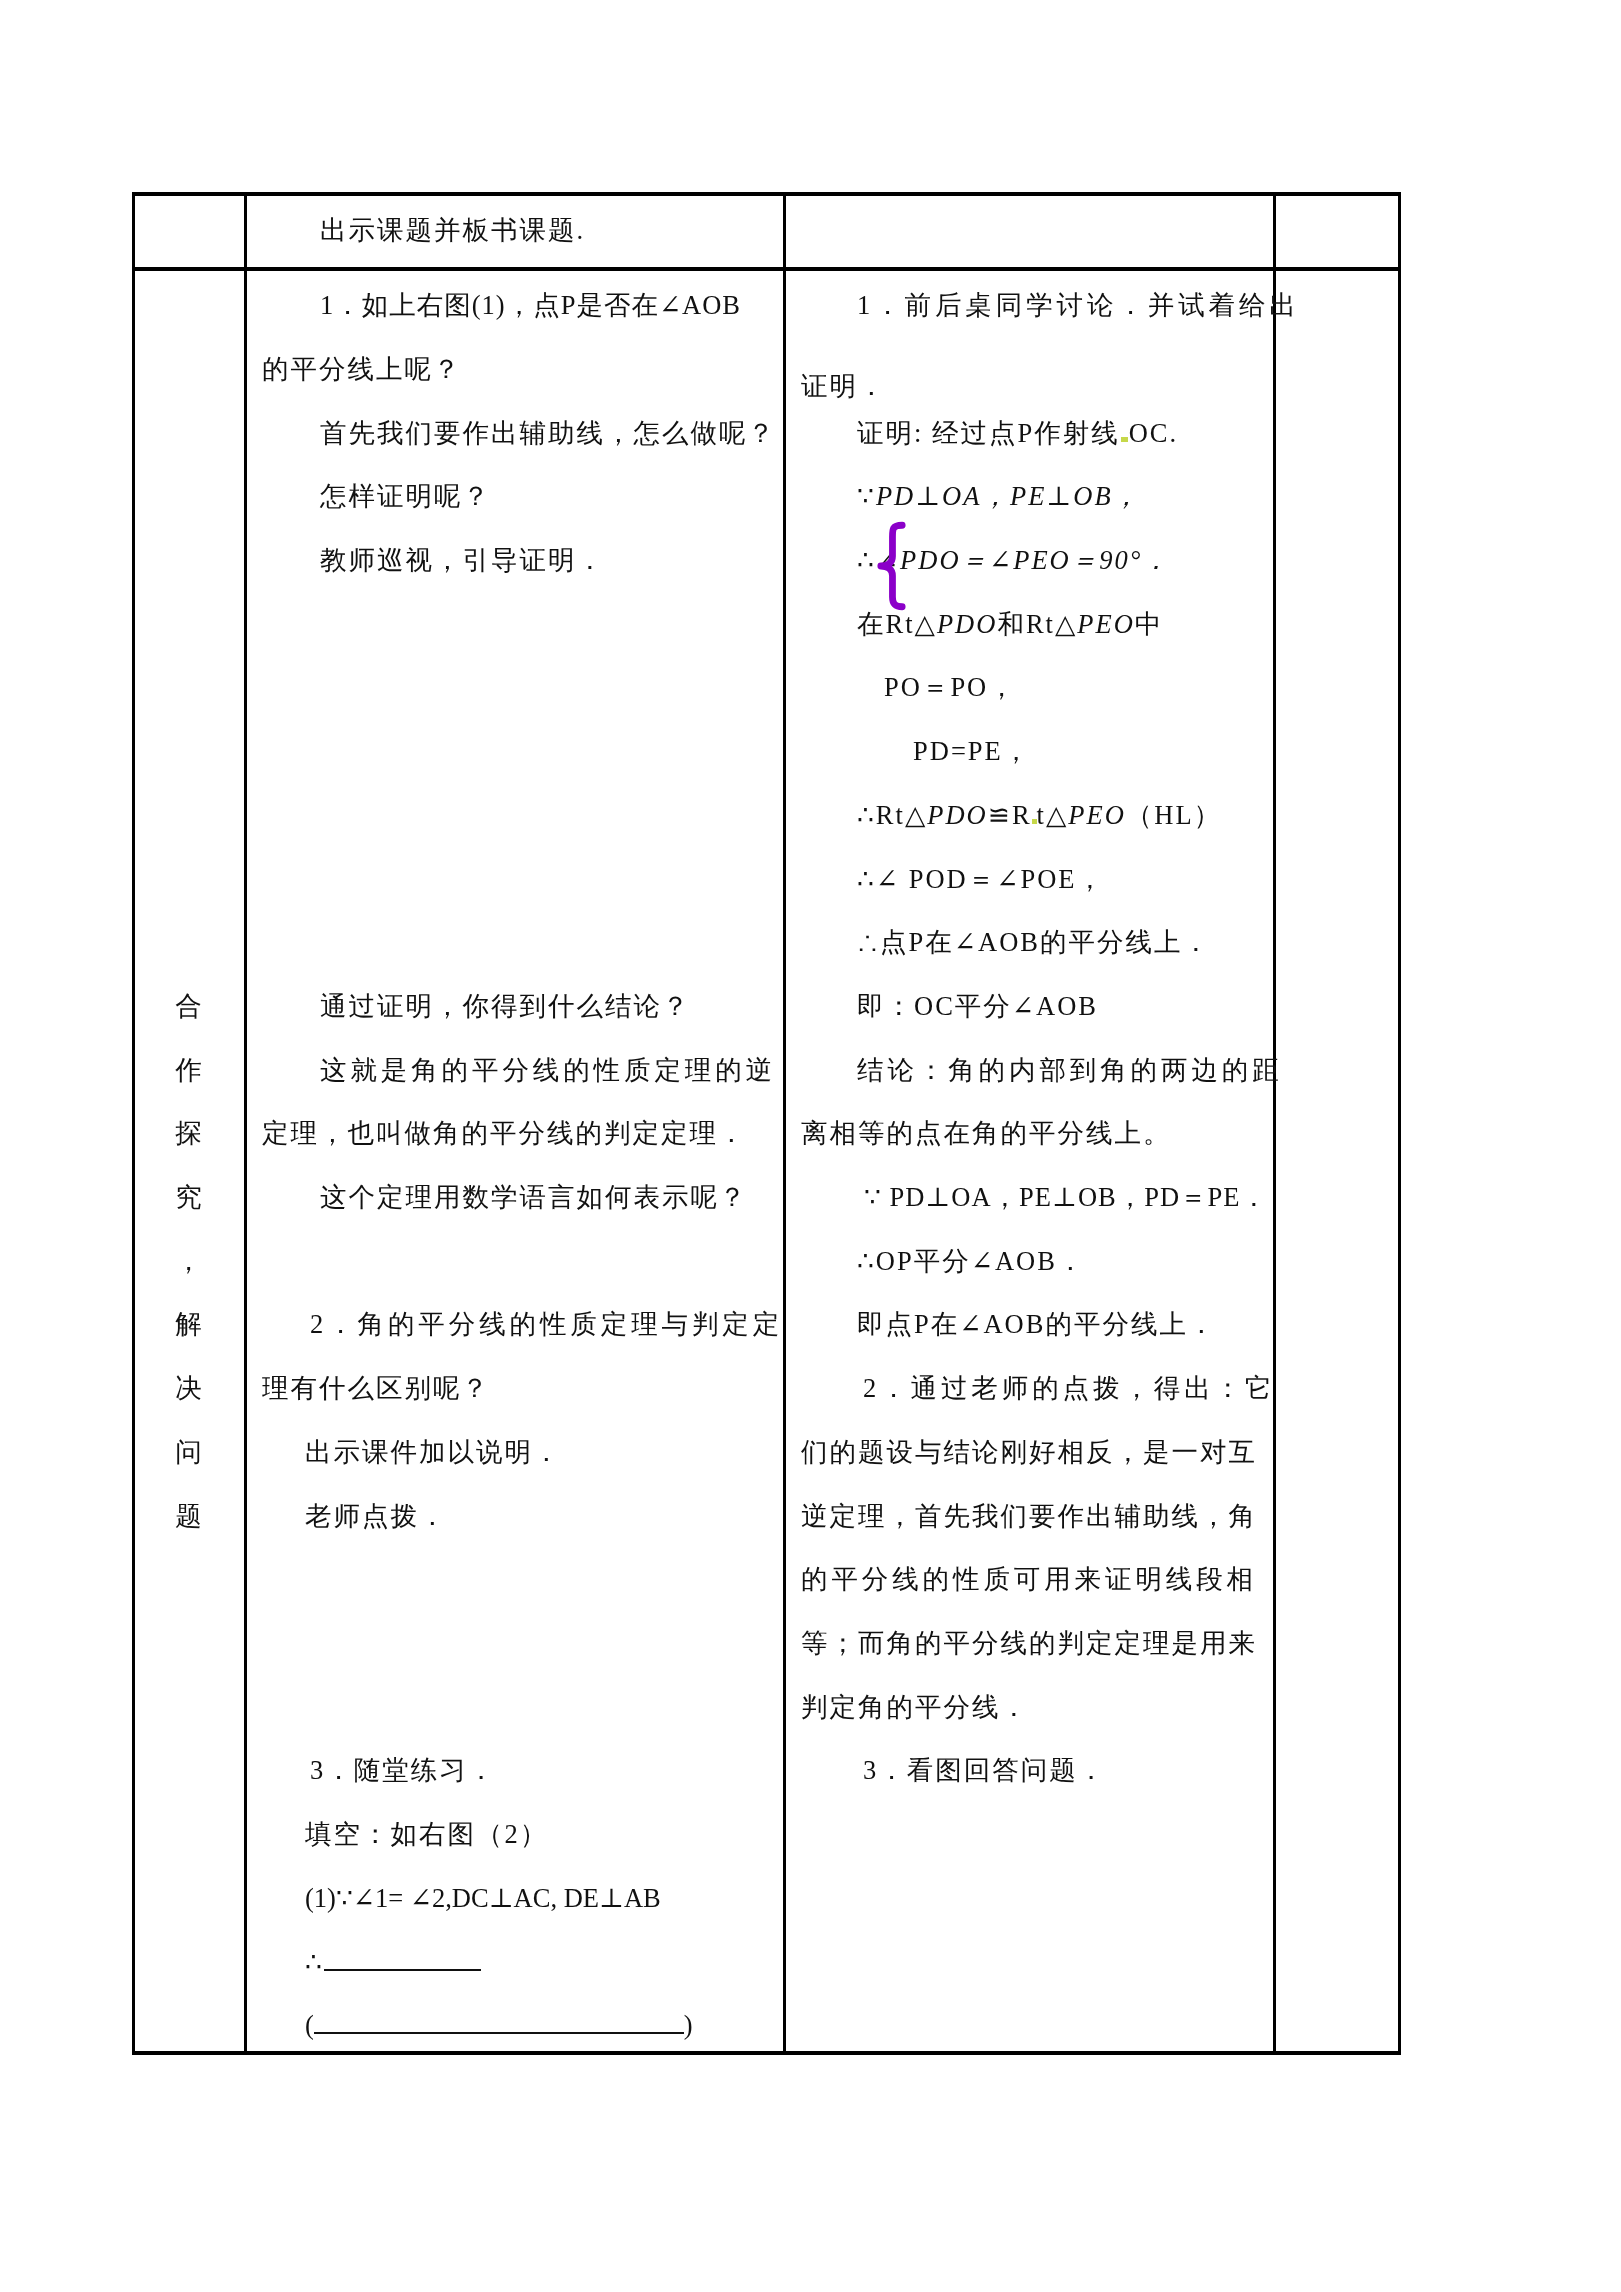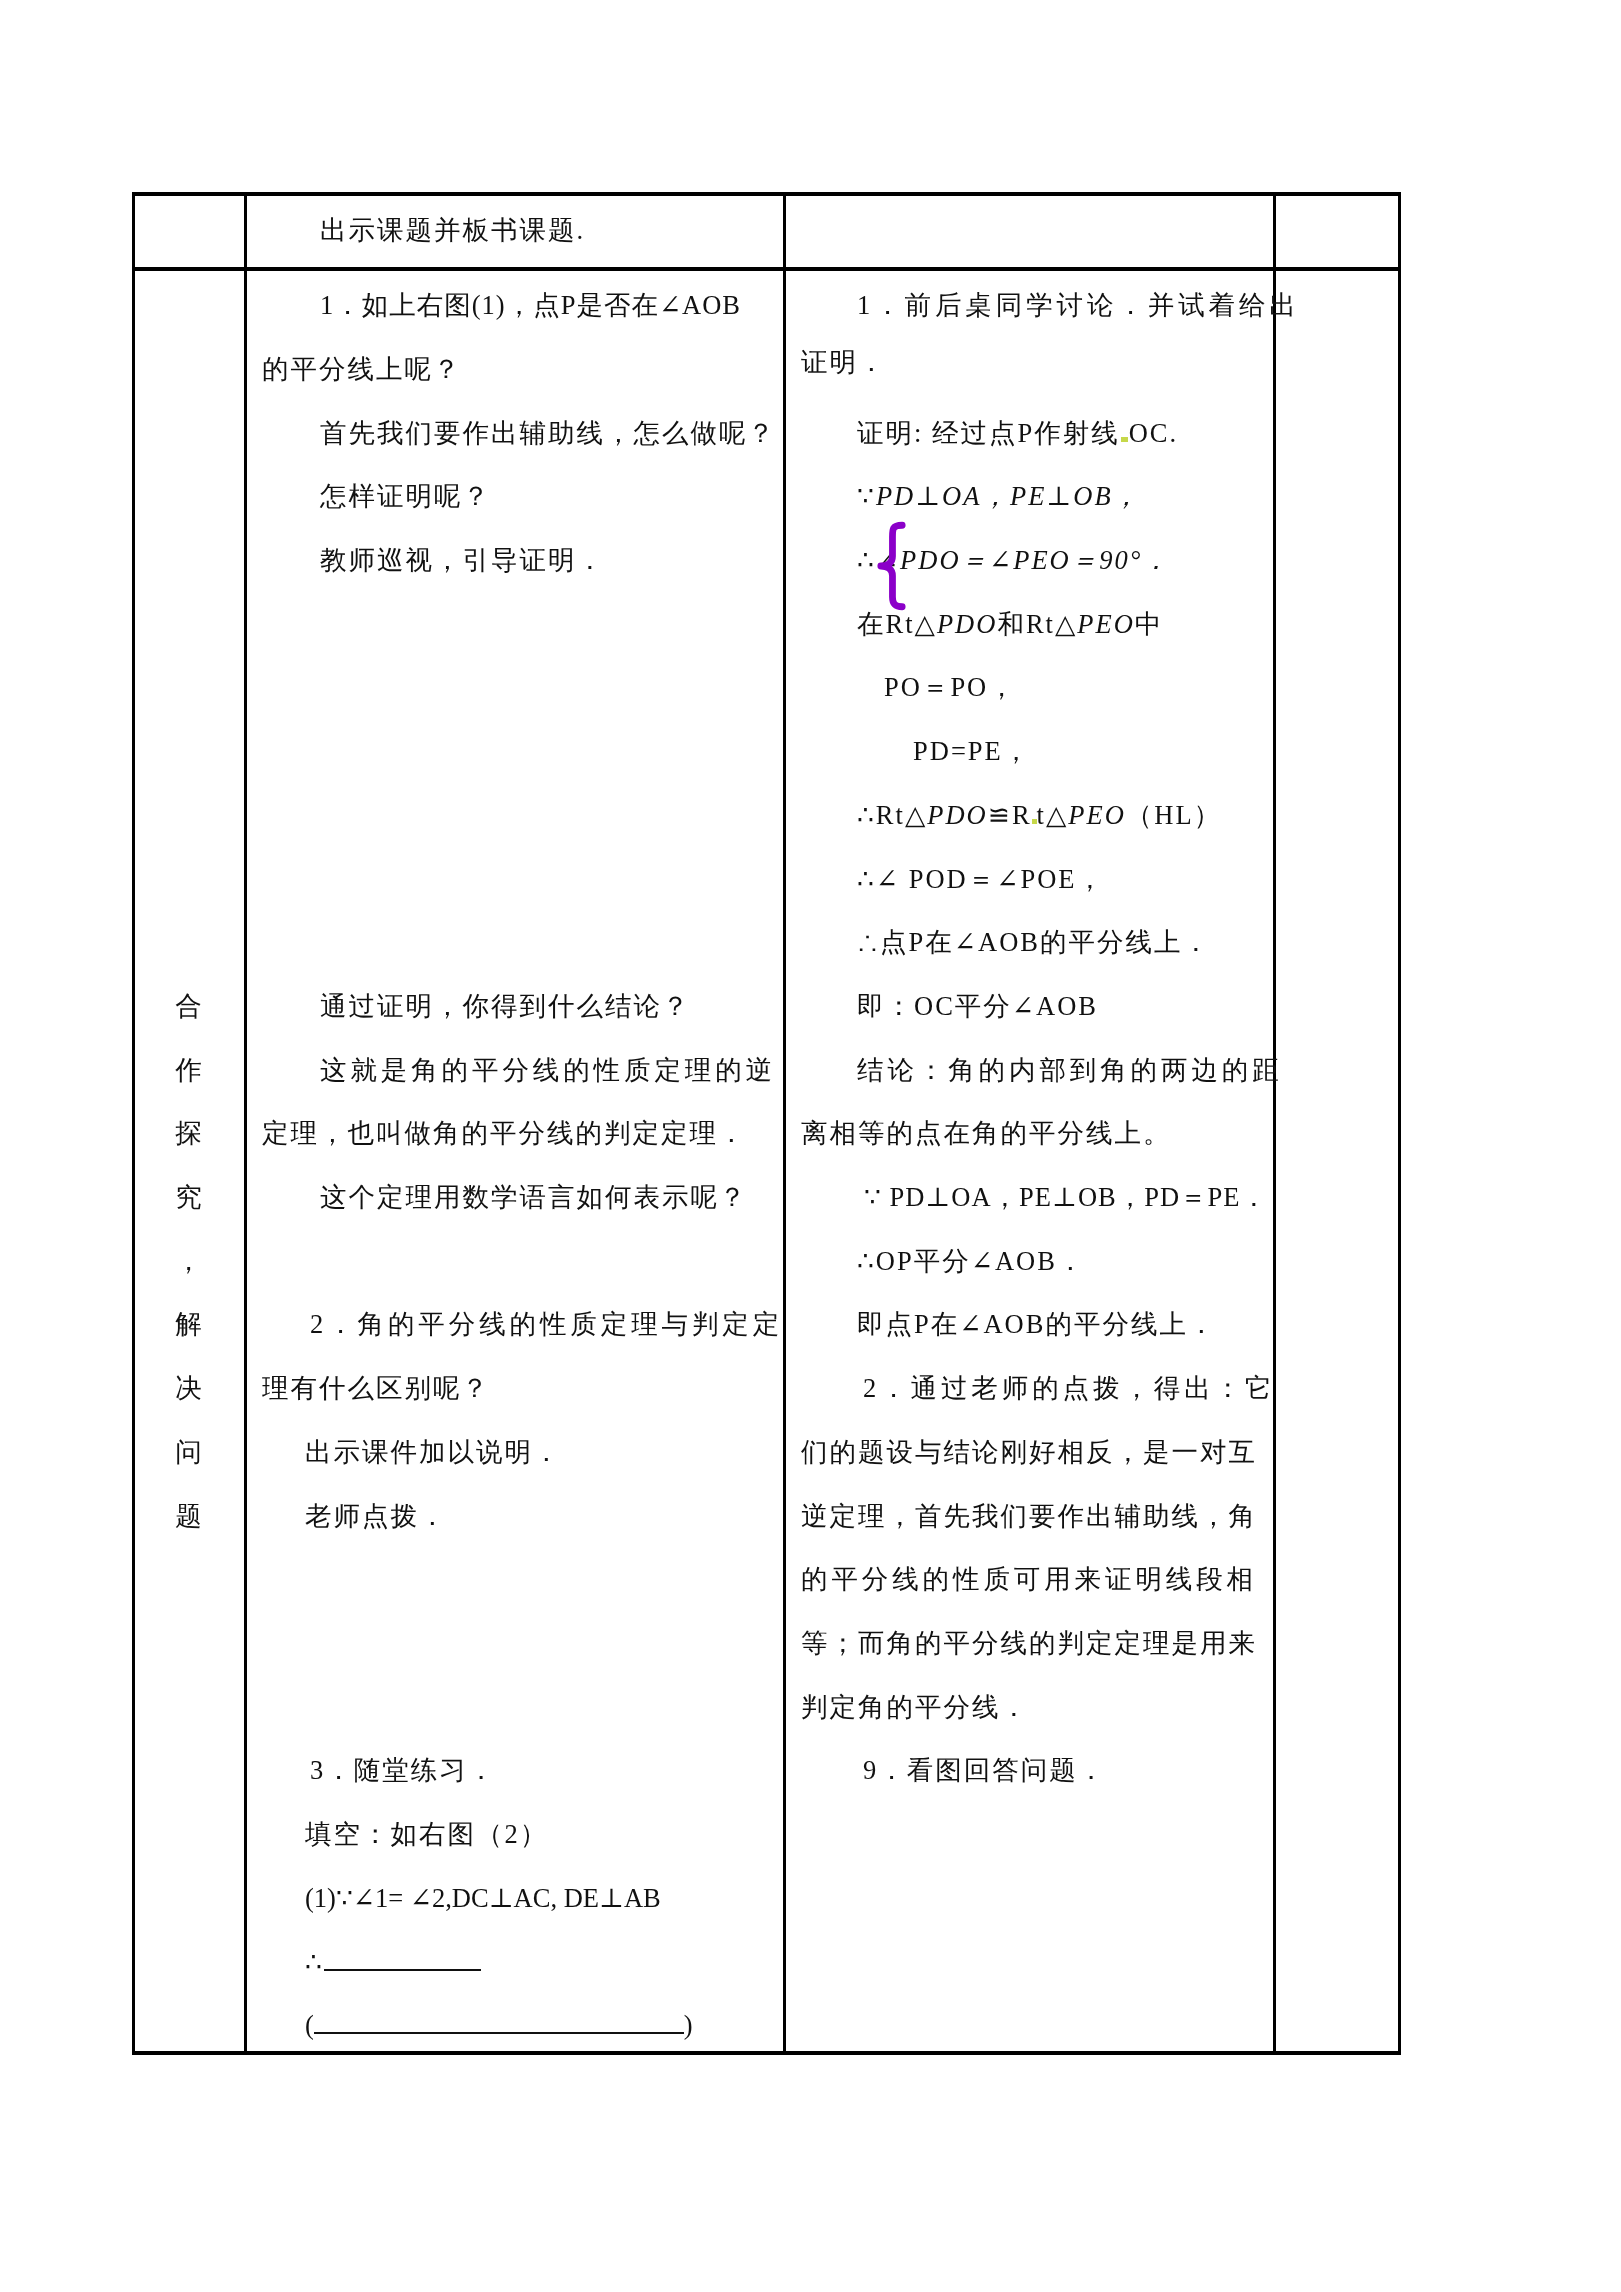--- a/index.html
+++ b/index.html
@@ -67,21 +67,21 @@
     <div class="line" style="left:305px; top:1946px;">
       <span>∴</span><span class="blank" style="width:157px;"></span>
     </div>
     <div class="line" style="left:305px; top:2009px; letter-spacing:0;">
       <span>(</span><span class="blank" style="width:370px;"></span><span>)</span>
     </div>
   </div>
 
   <div>
     <div class="line" style="left:857px; top:289px; letter-spacing:3.9px;">1．前后桌同学讨论．并试着给出</div>
-    <div class="line" style="left:801px; top:348px;font-family:Liberation Mono, monospace;">证明．</div>
+    <div class="line" style="left:801px; top:370px;">证明．</div>
     <div class="line" style="left:857px; top:417px;">
       <span>证明: 经过点P作射线</span><span class="mark"></span><span>OC.</span>
     </div>
     <div class="line" style="left:857px; top:480px;">
       <span>∵</span><span class="it">PD⊥OA，PE⊥OB，</span>
     </div>
     <div class="line" style="left:857px; top:544px;">
       <span>∴</span><span class="it">∠PDO＝∠PEO＝90°．</span>
     </div>
     <div class="line" style="left:857px; top:608px;">
@@ -99,21 +99,21 @@
     <div class="line" style="left:801px; top:1117px;">离相等的点在角的平分线上。</div>
     <div class="line" style="left:864px; top:1181px; letter-spacing:1px;">∵ PD⊥OA，PE⊥OB，PD＝PE．</div>
     <div class="line" style="left:857px; top:1245px;">∴OP平分∠AOB．</div>
     <div class="line" style="left:857px; top:1308px;">即点P在∠AOB的平分线上．</div>
     <div class="line" style="left:863px; top:1372px; letter-spacing:3.9px;">2．通过老师的点拨，得出：它</div>
     <div class="line" style="left:801px; top:1436px;">们的题设与结论刚好相反，是一对互</div>
     <div class="line" style="left:801px; top:1500px;">逆定理，首先我们要作出辅助线，角</div>
     <div class="line" style="left:801px; top:1563px; letter-spacing:3.9px;">的平分线的性质可用来证明线段相</div>
     <div class="line" style="left:801px; top:1627px;">等；而角的平分线的判定定理是用来</div>
     <div class="line" style="left:801px; top:1691px;">判定角的平分线．</div>
-    <div class="line" style="left:863px; top:1754px;">9．看图回答问题．</div>
+    <div class="line" style="left:863px; top:1754px;">3．看图回答问题．</div>
   </div>
 
   <svg class="brace" viewBox="0 0 34 92">
     <path d="M28 4 C 18 4, 18 8, 18 16 L 18 36 C 18 42, 14 46, 6 46 C 14 46, 18 50, 18 56 L 18 78 C 18 84, 20 88, 28 88" fill="none" stroke="#8b00c9" stroke-width="7" stroke-linecap="round" stroke-linejoin="round"></path>
   </svg>
 
 </div>
 
 
 </body></html>

